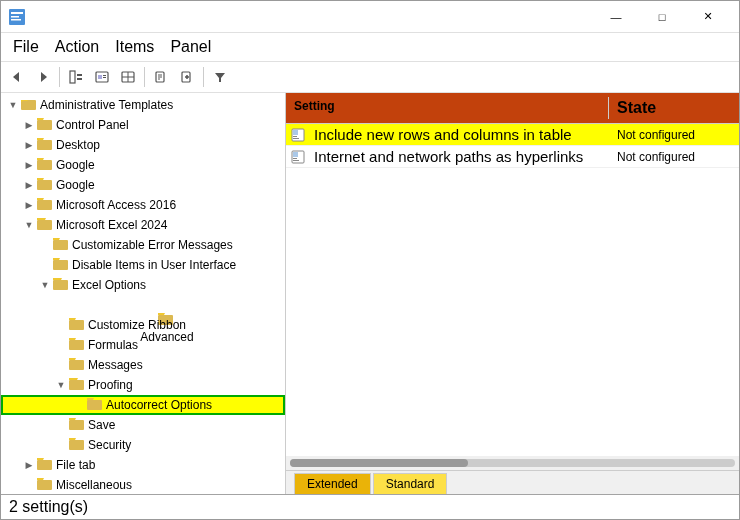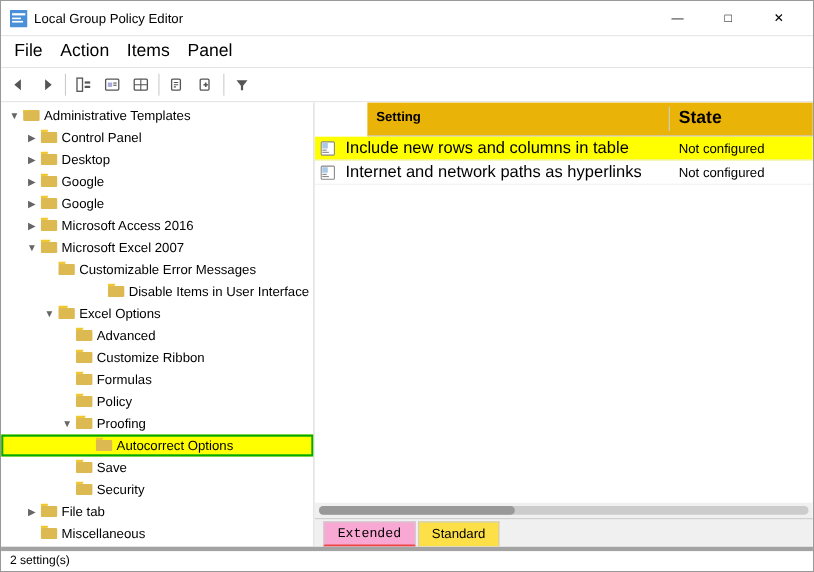--- a/index.html
+++ b/index.html
@@ -136,24 +136,23 @@
     .tree-label {
       font-size: 12px;
     }
     .highlighted-item {
       background: #ffff00 !important;
       border: 2px solid #00aa00;
     }
     
     .table-header {
       display: flex;
-      background: #eab308;
+      background: #c2410c;
       border-bottom: 1px solid #ccc;
       padding: 4px 0;
-      margin-left: 48px;
     }
     .col-setting {
       flex: 1;
       padding: 2px 8px;
       font-weight: 600;
       font-size: 12px;
       border-right: 1px solid #ccc;
     }
     .col-state {
       width: 130px;
@@ -202,24 +201,23 @@
     .tab {
       padding: 3px 12px;
       border: 1px solid #ccc;
       border-bottom: none;
       background: #fde047;
       cursor: pointer;
       font-size: 12px;
       margin-right: 2px;
     }
     .tab.active {
-      background: #f9a8d4;
-      border-bottom: 3px solid #ef4444;
+      background: #eab308;
+      border-bottom: 1px solid #ef4444;
       margin-bottom: -1px;
-      font-family: Liberation Mono, monospace;
     }
     .scrollbar-area {
       height: 14px;
       background: #f0f0f0;
       display: flex;
       align-items: center;
       padding: 0 4px;
     }
     .h-scrollbar {
       flex: 1;
@@ -230,23 +228,23 @@
     }
     .h-scrollbar-thumb {
       position: absolute;
       left: 0;
       width: 40%;
       height: 100%;
       background: #999;
       border-radius: 4px;
     }
     .status-bar {
-      border-top: 4px solid #a3a3a3;
+      border-top: 1px solid #a3a3a3;
       padding: 3px 8px;
-      font-size: 11px;
+      font-size: 16px;
       background: #fff;
       color: #000;
     }
     
     .left-panel::-webkit-scrollbar { width: 12px; }
     .left-panel::-webkit-scrollbar-track { background: #f0f0f0; }
     .left-panel::-webkit-scrollbar-thumb { background: #c0c0c0; border: 2px solid #f0f0f0; border-radius: 6px; }
   </style>
 </head>
 <body>
@@ -254,21 +252,20 @@
 <div class="window">
 
   <div class="title-bar">
     <div class="title-bar-left">
       <svg class="title-icon" viewBox="0 0 16 16">
         <rect width="16" height="16" fill="#4a90d9" rx="1"></rect>
         <rect x="2" y="3" width="12" height="2" fill="#fff"></rect>
         <rect x="2" y="7" width="8" height="1.5" fill="#fff"></rect>
         <rect x="2" y="10" width="10" height="1.5" fill="#fff"></rect>
       </svg>
-      <span class="title-text">Local Group Policy Editor</span>
     </div>
     <div class="title-controls">
       <button class="title-btn">—</button>
       <button class="title-btn">□</button>
       <button class="title-btn close">✕</button>
     </div>
   </div>
 
   <div class="menu-bar">
     <span class="menu-item">File</span>
@@ -408,36 +405,36 @@
         </div>
 
         <div class="tree-item" style="padding-left: 20px;">
           <span class="tree-expand">▼</span>
           <span style="margin-right:3px;">
             <svg width="16" height="16" viewBox="0 0 16 16">
                 <rect x="0" y="4" width="15" height="10" rx="1" fill="#dcb951"></rect>
                 <path d="M0 4 L8 4 L9 2 L0 2z" fill="#f0c830"></path>
               </svg>
           </span>
-          <span class="tree-label">Microsoft Excel 2007</span>
+          <span class="tree-label">Microsoft Excel 2024</span>
         </div>
 
         <div class="tree-item" style="padding-left: 36px;">
           <span class="tree-expand" style="visibility:hidden;">▶</span>
           <span style="margin-right:3px;">
             <svg width="16" height="16" viewBox="0 0 16 16">
                 <rect x="0" y="4" width="15" height="10" rx="1" fill="#dcb951"></rect>
                 <path d="M0 4 L6 4 L7 2 L0 2z" fill="#f0c830"></path>
               </svg>
           </span>
           <span class="tree-label">Customizable Error Messages</span>
         </div>
 
 
-        <div class="tree-item" style="padding-left: 36px; justify-content: flex-end;">
+        <div class="tree-item" style="padding-left: 36px;">
           <span class="tree-expand" style="visibility:hidden;">▶</span>
           <span style="margin-right:3px;">
             <svg width="16" height="16" viewBox="0 0 16 16">
                 <rect x="0" y="4" width="15" height="10" rx="1" fill="#dcb951"></rect>
                 <path d="M0 4 L6 4 L7 2 L0 2z" fill="#f0c830"></path>
               </svg>
           </span>
           <span class="tree-label">Disable Items in User Interface</span>
         </div>
 
@@ -445,62 +442,62 @@
           <span class="tree-expand">▼</span>
           <span style="margin-right:3px;">
             <svg width="16" height="16" viewBox="0 0 16 16">
                 <rect x="0" y="4" width="15" height="10" rx="1" fill="#dcb951"></rect>
                 <path d="M0 4 L8 4 L9 2 L0 2z" fill="#f0c830"></path>
               </svg>
           </span>
           <span class="tree-label">Excel Options</span>
         </div>
 
+        <div class="tree-item" style="padding-left: 52px; flex-direction: column;">
+          <span class="tree-expand" style="visibility:hidden;">▶</span>
+          <span style="margin-right:3px;">
+            <svg width="16" height="16" viewBox="0 0 16 16">
+                <rect x="0" y="4" width="15" height="10" rx="1" fill="#dcb951"></rect>
+                <path d="M0 4 L6 4 L7 2 L0 2z" fill="#f0c830"></path>
+              </svg>
+          </span>
+          <span class="tree-label">Advanced</span>
+        </div>
+
         <div class="tree-item" style="padding-left: 52px;">
           <span class="tree-expand" style="visibility:hidden;">▶</span>
           <span style="margin-right:3px;">
             <svg width="16" height="16" viewBox="0 0 16 16">
                 <rect x="0" y="4" width="15" height="10" rx="1" fill="#dcb951"></rect>
                 <path d="M0 4 L6 4 L7 2 L0 2z" fill="#f0c830"></path>
               </svg>
           </span>
-          <span class="tree-label">Advanced</span>
+          <span class="tree-label">Customize Ribbon</span>
         </div>
 
         <div class="tree-item" style="padding-left: 52px;">
           <span class="tree-expand" style="visibility:hidden;">▶</span>
           <span style="margin-right:3px;">
             <svg width="16" height="16" viewBox="0 0 16 16">
                 <rect x="0" y="4" width="15" height="10" rx="1" fill="#dcb951"></rect>
                 <path d="M0 4 L6 4 L7 2 L0 2z" fill="#f0c830"></path>
               </svg>
           </span>
-          <span class="tree-label">Customize Ribbon</span>
+          <span class="tree-label">Formulas</span>
         </div>
 
         <div class="tree-item" style="padding-left: 52px;">
           <span class="tree-expand" style="visibility:hidden;">▶</span>
           <span style="margin-right:3px;">
             <svg width="16" height="16" viewBox="0 0 16 16">
                 <rect x="0" y="4" width="15" height="10" rx="1" fill="#dcb951"></rect>
                 <path d="M0 4 L6 4 L7 2 L0 2z" fill="#f0c830"></path>
               </svg>
           </span>
-          <span class="tree-label">Formulas</span>
-        </div>
-
-        <div class="tree-item" style="padding-left: 52px;">
-          <span class="tree-expand" style="visibility:hidden;">▶</span>
-          <span style="margin-right:3px;">
-            <svg width="16" height="16" viewBox="0 0 16 16">
-                <rect x="0" y="4" width="15" height="10" rx="1" fill="#dcb951"></rect>
-                <path d="M0 4 L6 4 L7 2 L0 2z" fill="#f0c830"></path>
-              </svg>
-          </span>
-          <span class="tree-label">Policy</span>
+          <span class="tree-label">Messages</span>
         </div>
 
         <div class="tree-item" style="padding-left: 52px;">
           <span class="tree-expand">▼</span>
           <span style="margin-right:3px;">
             <svg width="16" height="16" viewBox="0 0 16 16">
                 <rect x="0" y="4" width="15" height="10" rx="1" fill="#dcb951"></rect>
                 <path d="M0 4 L8 4 L9 2 L0 2z" fill="#f0c830"></path>
               </svg>
           </span>

